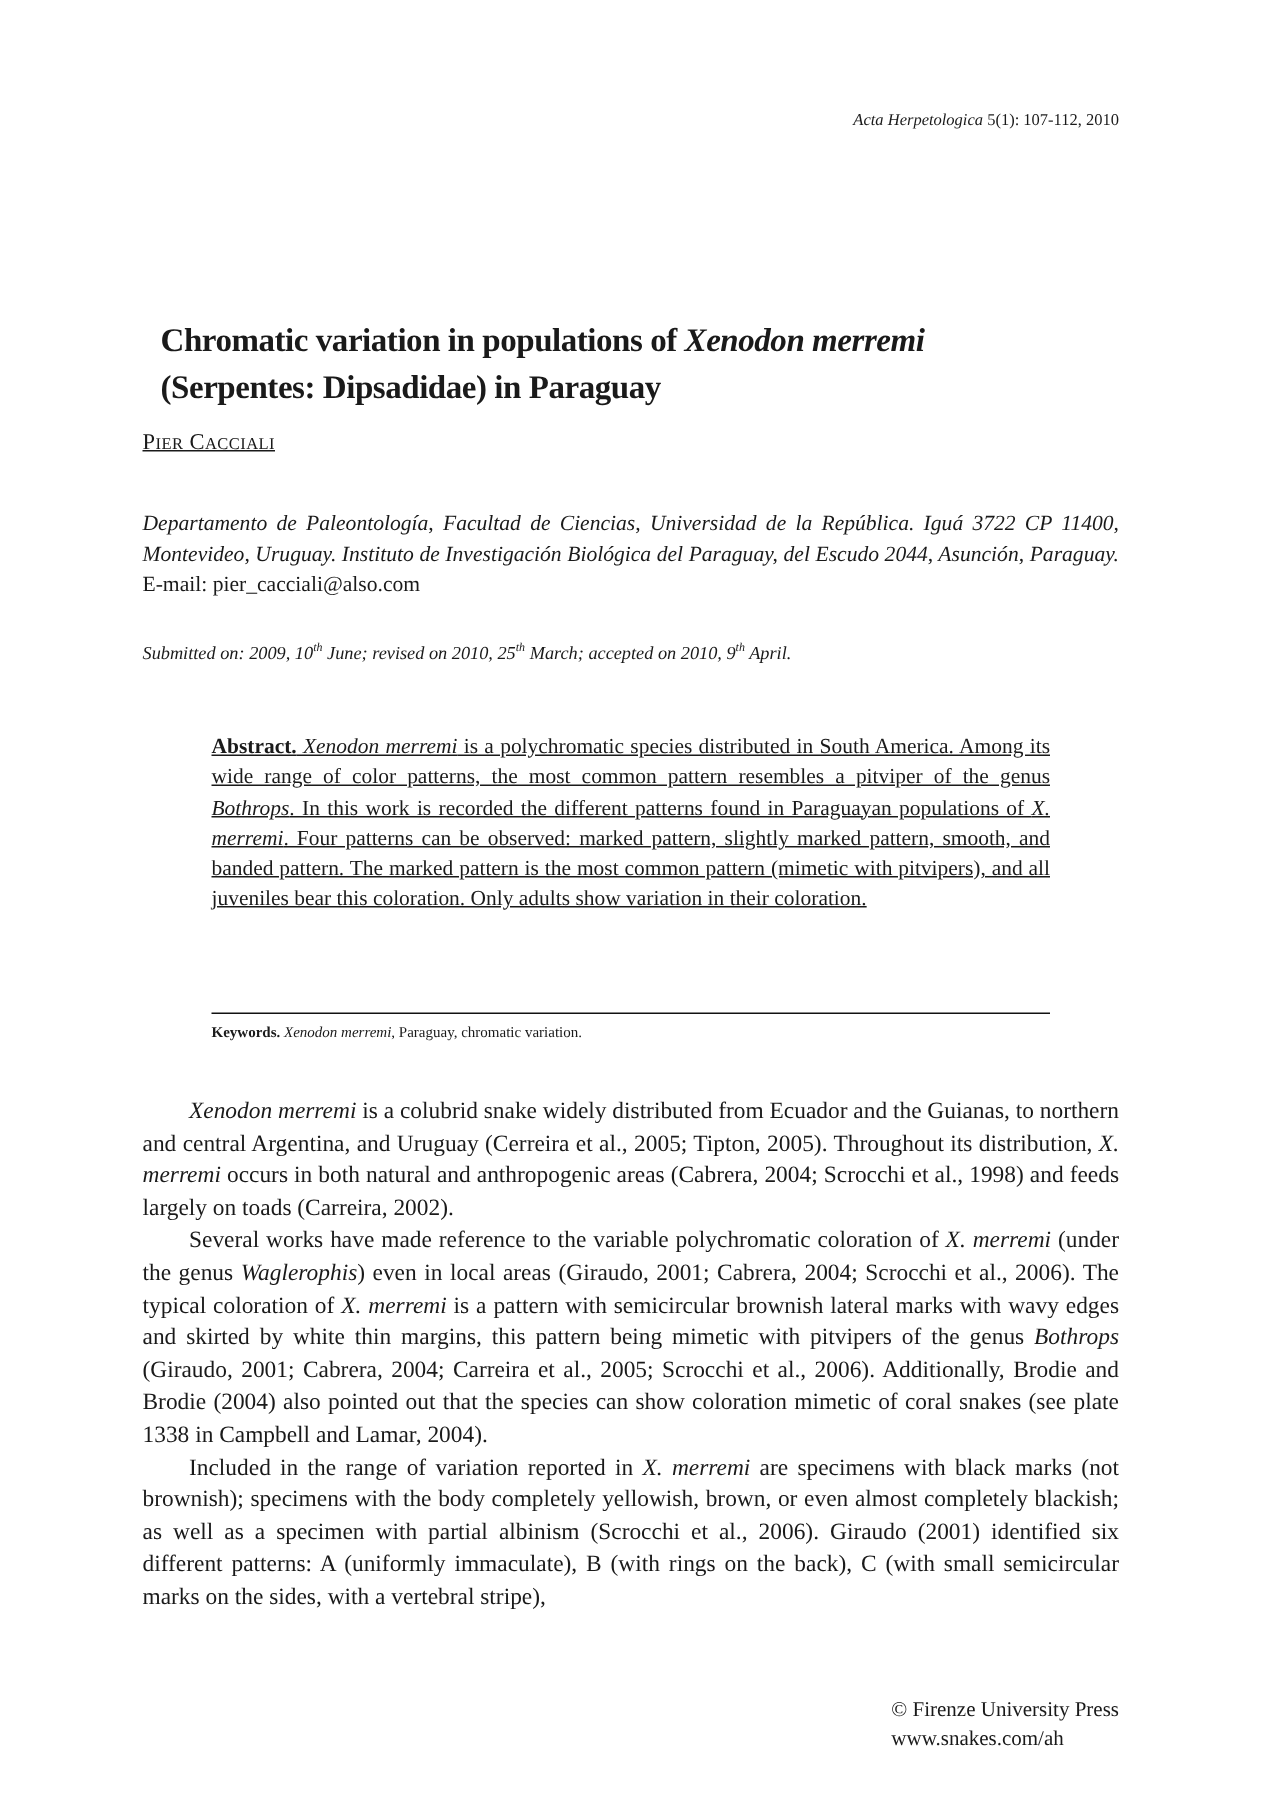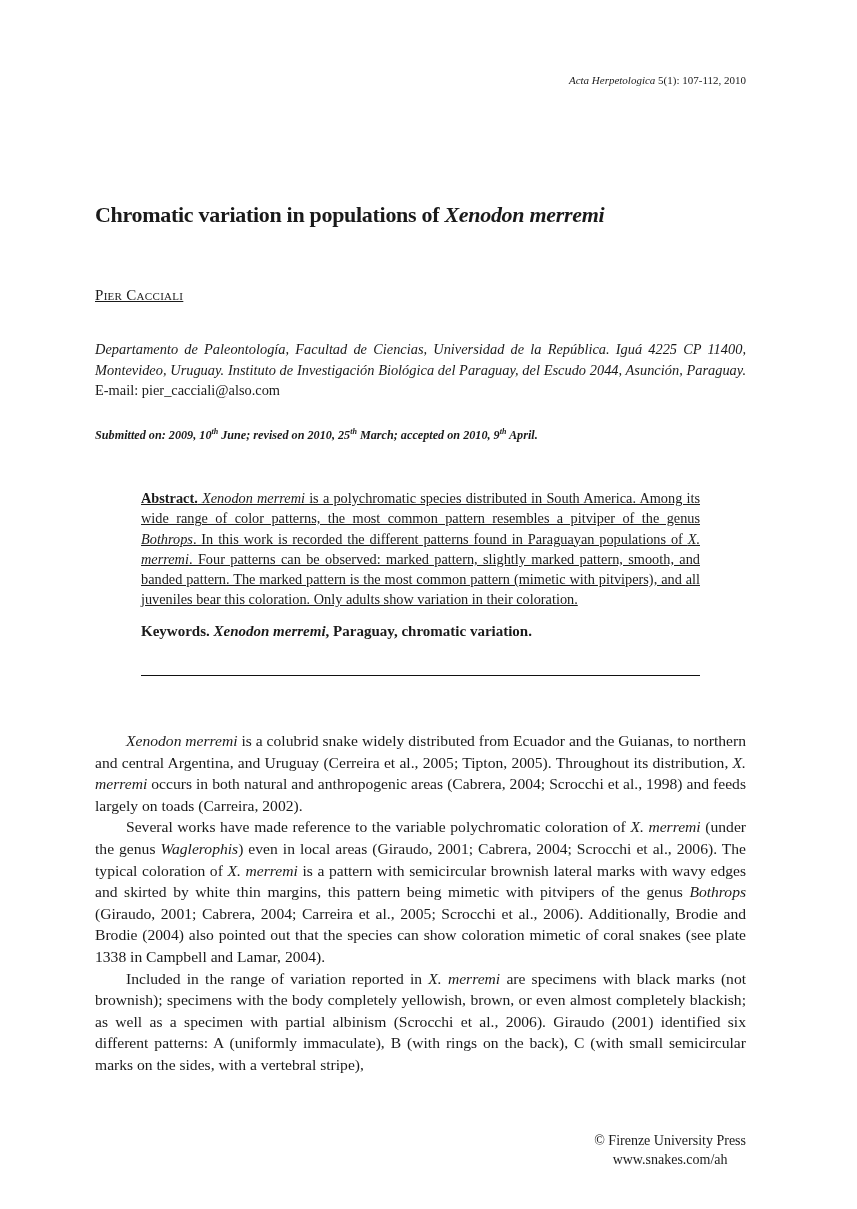--- a/index.html
+++ b/index.html
@@ -20,56 +20,56 @@
     position: absolute; left: 95px; top: 287px;
     font-size: 15px; font-variant: small-caps; letter-spacing: 0.3px; text-decoration: underline;
   }
   .affil {
     position: absolute; left: 95px; top: 339px; width: 651px;
     font-size: 14.4px; line-height: 20.5px; text-align: justify; font-style: italic;
   }
   .affil .email { font-style: normal; }
   .dates {
     position: absolute; left: 95px; top: 427px;
-    font-size: 12.2px; font-style: italic; white-space: nowrap; font-weight: bold;
+    font-size: 12.2px; font-style: italic; white-space: nowrap;
   }
   .dates sup { font-size: 8px; }
   .abstract {
     position: absolute; left: 141px; top: 488px; width: 559px;
     font-size: 14.3px; line-height: 20.3px; text-align: justify; text-decoration: underline;
   }
   .abstract b { font-weight: bold; }
   .keywords {
-    position: absolute; left: 141px; top: 621px; width: 559px;
-    font-size: 15px; line-height: 20px; font-weight: bold;
+    position: absolute; left: 141px; top: 679px; width: 559px;
+    font-size: 10px; line-height: 20px;
   }
   .rule {
     position: absolute; left: 141px; top: 675px; width: 559px; height: 0;
     border-top: 1.5px solid #111;
   }
   .body-text {
     position: absolute; left: 95px; top: 730px; width: 651px;
     font-size: 15.6px; line-height: 21.6px; text-align: justify;
   }
   .body-text p { margin: 0; text-indent: 31px; }
   .footer {
     position: absolute; right: 111px; top: 1131px;
-    font-size: 14px; line-height: 19px; text-align: center;
+    font-size: 14px; line-height: 19px; text-align: left;
   }
 </style>
 </head>
 <body>
 
 <div class="journal"><i>Acta Herpetologica</i> <span>5(1): 107-112, 2010</span></div>
 
-<h1 class="title" style="margin:0;"><span>Chromatic variation in populations of </span><i>Xenodon merremi</i><br></h1>
+<h1 class="title" style="margin:12px;"><span>Chromatic variation in populations of </span><i>Xenodon merremi</i><br><span>(Serpentes: Dipsadidae) in Paraguay</span></h1>
 
 <div class="author">Pier Cacciali</div>
 
-<div class="affil"><span>Departamento de Paleontología, Facultad de Ciencias, Universidad de la República. Iguá 4225 CP 11400, Montevideo, Uruguay. Instituto de Investigación Biológica del Paraguay, del Escudo 2044, Asunción, Paraguay.</span><span class="email"> E-mail: pier_cacciali@also.com</span></div>
+<div class="affil"><span>Departamento de Paleontología, Facultad de Ciencias, Universidad de la República. Iguá 3722 CP 11400, Montevideo, Uruguay. Instituto de Investigación Biológica del Paraguay, del Escudo 2044, Asunción, Paraguay.</span><span class="email"> E-mail: pier_cacciali@also.com</span></div>
 
 <div class="dates"><span>Submitted on: 2009, 10</span><sup>th</sup><span> June; revised on 2010, 25</span><sup>th</sup><span> March; accepted on 2010, 9</span><sup>th</sup><span> April.</span></div>
 
 <div class="abstract"><b>Abstract.</b> <i>Xenodon merremi</i><span> is a polychromatic species distributed in South America. Among its wide range of color patterns, the most common pattern resembles a pitviper of the genus </span><i>Bothrops</i><span>. In this work is recorded the different patterns found in Paraguayan populations of </span><i>X. merremi</i><span>. Four patterns can be observed: marked pattern, slightly marked pattern, smooth, and banded pattern. The marked pattern is the most common pattern (mimetic with pitvipers), and all juveniles bear this coloration. Only adults show variation in their coloration.</span></div>
 
 <div class="keywords"><b>Keywords.</b> <i>Xenodon merremi</i><span>, Paraguay, chromatic variation.</span></div>
 
 <div class="rule"></div>
 
 <div class="body-text">

